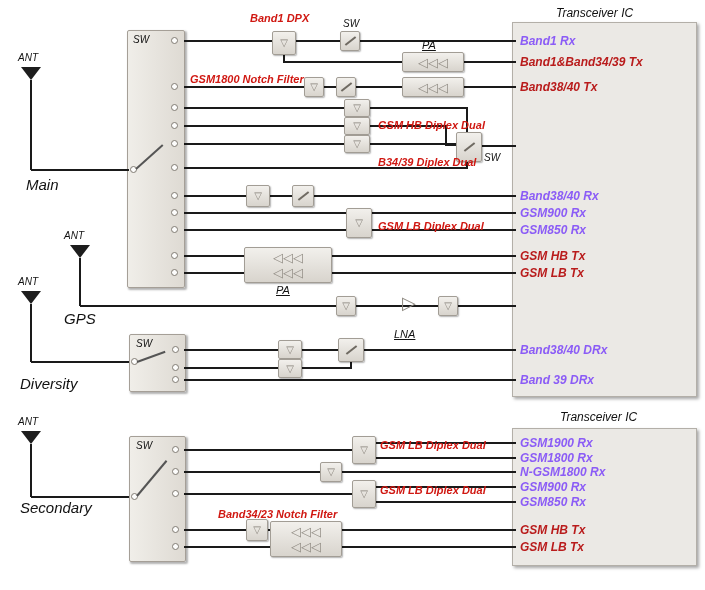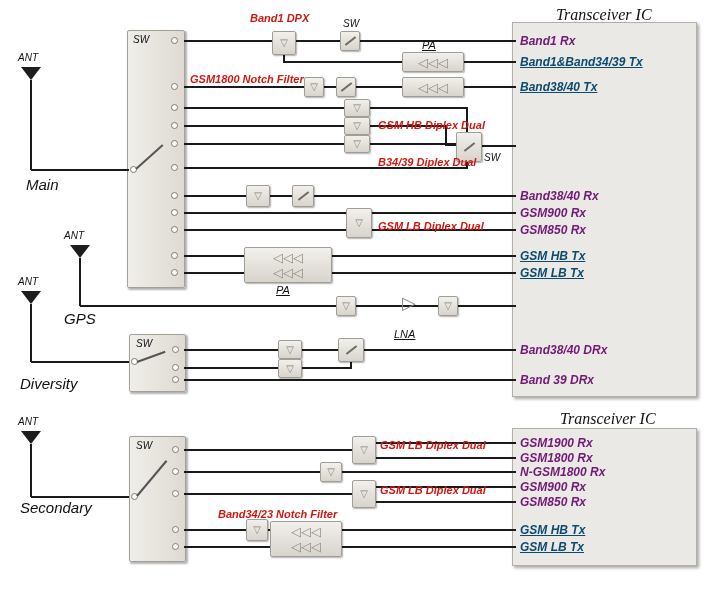--- a/index.html
+++ b/index.html
@@ -12,24 +12,24 @@
   .box { position:absolute; background:linear-gradient(#f2f0ec,#d8d4cd); border:1px solid #a29d95; border-radius:2px;
          box-shadow:1px 1px 1.5px rgba(0,0,0,.3); display:flex; align-items:center; justify-content:center; }
   .pa2 { flex-direction:column; justify-content:space-evenly; }
   .funnel { color:#87827a; font-size:10px; line-height:1; }
   .tri { color:#928d85; font-size:13px; line-height:1; }
   .swline { display:block; width:13px; height:2px; background:#6f6a62; transform:rotate(-38deg); }
   .c { position:absolute; width:7px; height:7px; background:#fdfdfc; border:1px solid #807b73; border-radius:50%; }
   .arm { position:absolute; height:2px; background:#555; transform-origin:left center; }
   .ant { position:absolute; width:0; height:0; border-left:10px solid transparent; border-right:10px solid transparent; border-top:13px solid #1d1d1d; }
   .lbl { position:absolute; color:#111; font-style:italic; white-space:nowrap; }
-  .s10 { font-size:10px; } .s11 { font-size:11px;text-decoration:underline; } .s12 { font-size:16px;font-family:Liberation Serif, serif; } .s15 { font-size:15px; }
+  .s10 { font-size:10px; } .s11 { font-size:11px;text-decoration:underline; } .s12 { font-size:12px; } .s15 { font-size:15px; }
   .red { position:absolute; color:#d01812; font-style:italic; font-weight:700; font-size:11px; white-space:nowrap; }
   .port { position:absolute; font-style:italic; font-weight:700; font-size:12px; white-space:nowrap; }
-  .rx { color:#701a75; } .tx { color:#0c4a6e;text-decoration:underline; }
+  .rx { color:#8b5cf6; } .tx { color:#b91c1c; }
   .caption { position:absolute; font-size:13px; color:#111; white-space:nowrap; }
 </style>
 </head>
 <body>
 
 <div class="canvas">
 
   <div class="txbox" style="left:512px;top:22px;width:185px;height:375px"></div>
   <div class="txbox" style="left:512px;top:428px;width:185px;height:138px"></div>
   <div class="lbl s12" style="left:556px;top:6px">Transceiver IC</div>

